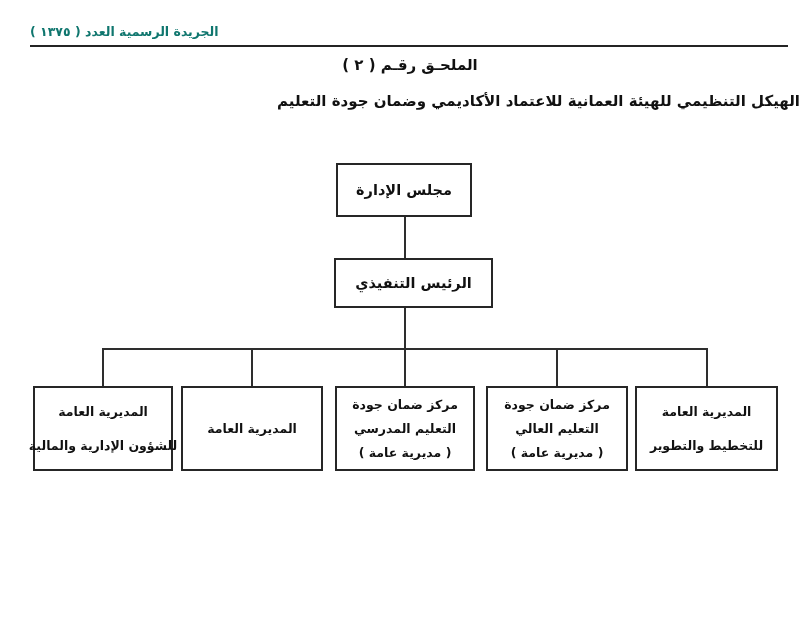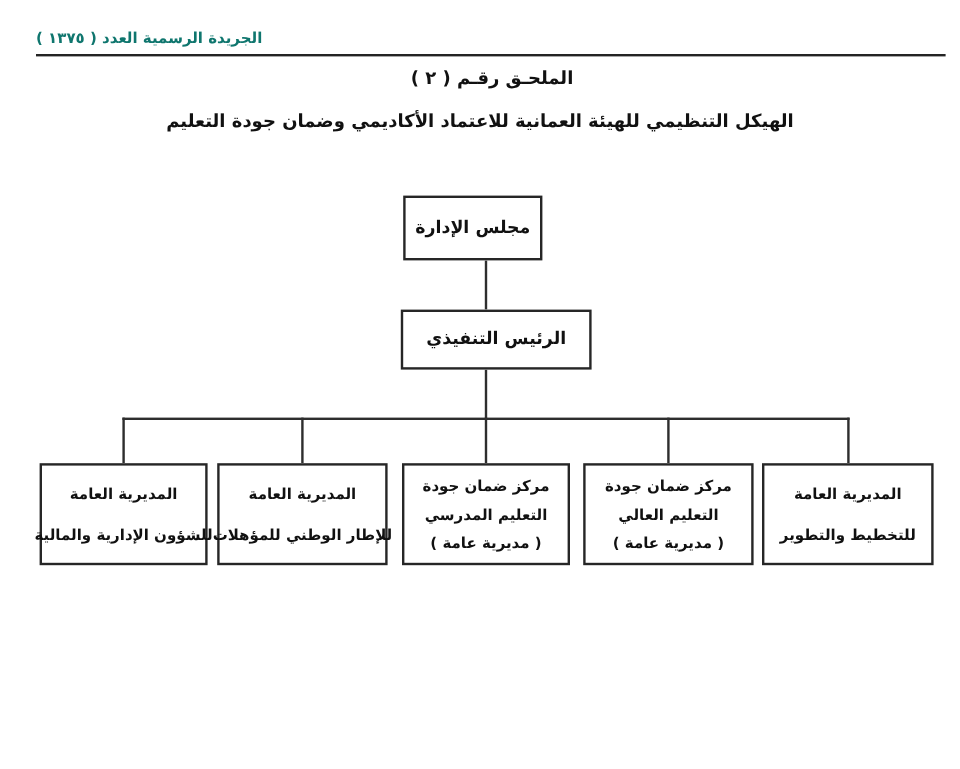--- a/index.html
+++ b/index.html
@@ -36,40 +36,39 @@
     left: 0; right: 0; top: 56px;
     text-align: center;
     font-size: 15px;
     font-weight: bold;
     color: #111111;
     padding-left: 20px;
   }
   .chart-title {
     position: absolute;
     left: 0; right: 0; top: 92px;
-    text-align: center;
     font-size: 15px;
     font-weight: bold;
     color: #111111;
   }
   
   .node {
     position: absolute;
     border: 2px solid #262626;
     background: #ffffff;
     display: flex;
     flex-direction: column;
     align-items: center;
     justify-content: center;
     text-align: center;
     font-weight: bold;
     color: #111111;
   }
   .node .line { white-space: nowrap; line-height: 18px; }
-  .node-board     { left: 336px; top: 163px; width: 116px; height: 54px; font-size: 14.5px; }
+  .node-board     { left: 336px; top: 163px; width: 136px; height: 54px; font-size: 14.5px; }
   .node-executive { left: 334px; top: 258px; width: 159px; height: 50px; font-size: 14.5px; }
   .dept { top: 386px; height: 85px; font-size: 12.5px; }
   .dept.lines-2 { gap: 16px; }
   .dept.lines-3 { gap: 6px; }
   .dept-0 { left: 635px; width: 143px; }
   .dept-1 { left: 486px; width: 142px; }
   .dept-2 { left: 335px; width: 140px; }
   .dept-3 { left: 181px; width: 142px; }
   .dept-4 { left: 33px;  width: 140px; }
   .connector { position: absolute; background: #2e2e2e; }
@@ -126,21 +125,20 @@
     </div>
 
     <div class="node dept dept-2 lines-3">
       <span class="line">مركز ضمان جودة</span>
       <span class="line">التعليم المدرسي</span>
       <span class="line">( مديرية عامة )</span>
     </div>
 
     <div class="node dept dept-3 lines-2">
       <span class="line">المديرية العامة</span>
-      <span class="line">للإطار الوطني للمؤهلات</span>
     </div>
 
     <div class="node dept dept-4 lines-2">
       <span class="line">المديرية العامة</span>
       <span class="line">للشؤون الإدارية والمالية</span>
     </div>
 
   </div>
 </div>
 

